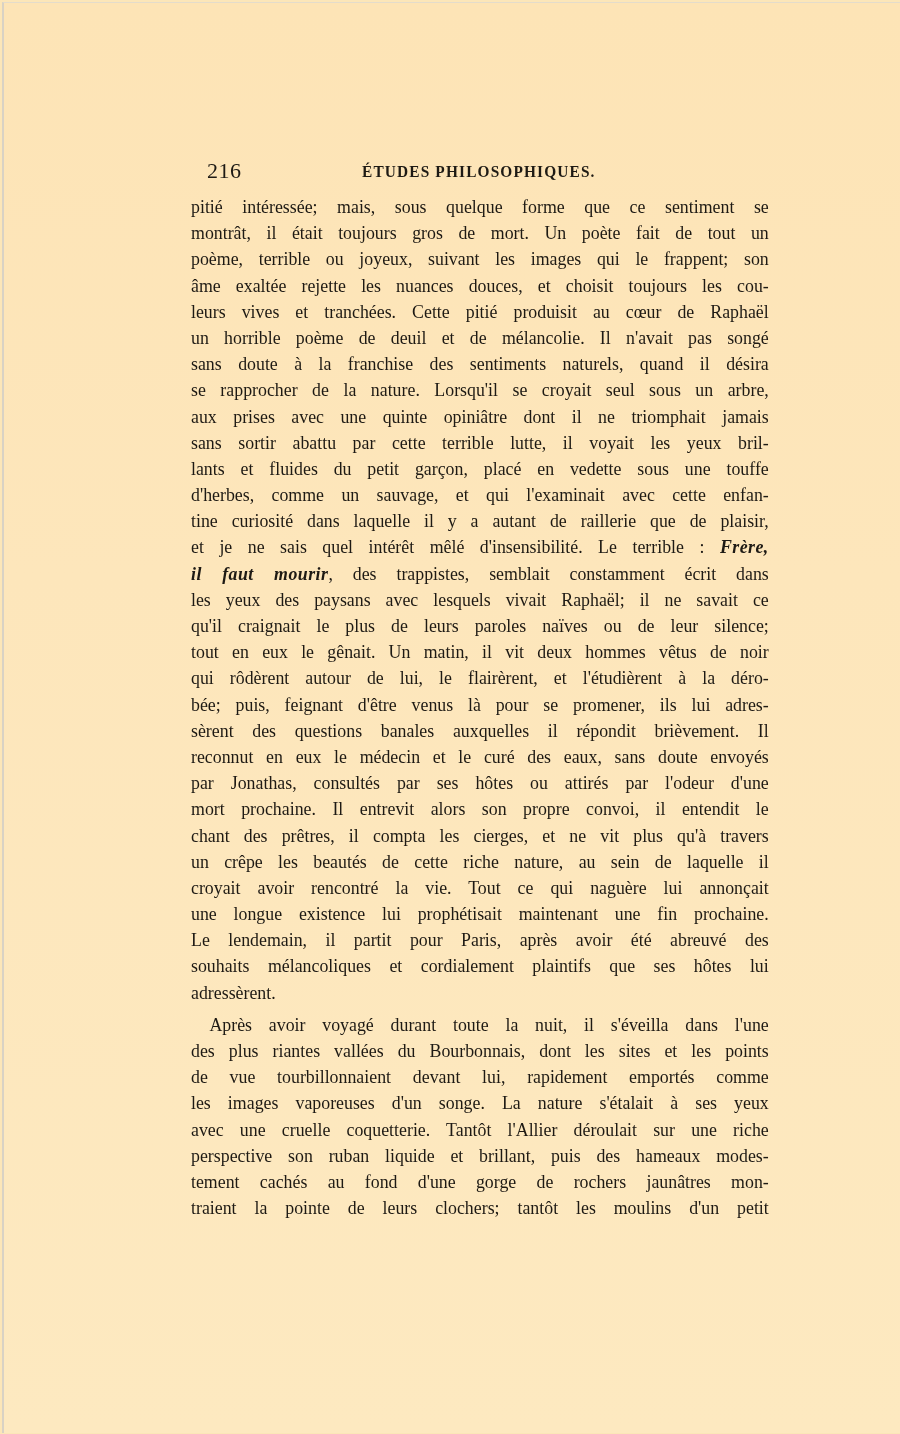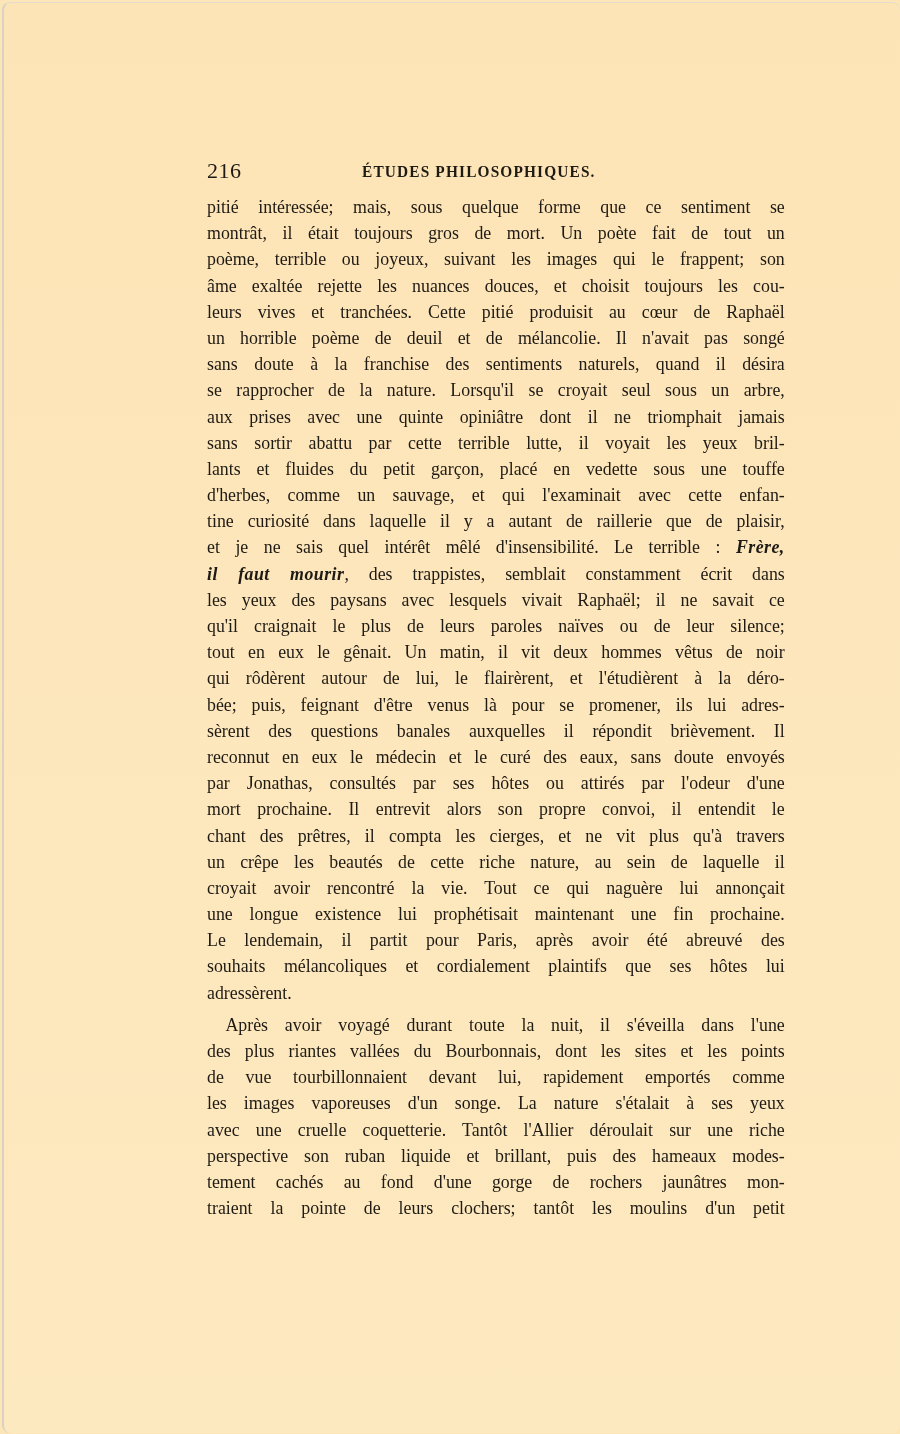--- a/index.html
+++ b/index.html
@@ -17,21 +17,20 @@
     }
     .page {
       position: absolute;
       left: 2px;
       top: 2px;
       width: 896px;
       height: 1430px;
       background: linear-gradient(180deg, #fde4b6 0%, #fde6bb 40%, #fde9c0 100%);
       border-left: 2px solid #d9d2c4;
       border-top: 1px solid #e4dccb;
-      border-radius: 8px;
     }
     .header {
       position: absolute;
       left: 203px;
       top: 155px;
       width: 578px;
       height: 28px;
     }
     .page-number {
       position: absolute;
@@ -46,21 +45,21 @@
       top: 5px;
       font-size: 16px;
       font-weight: bold;
       letter-spacing: 1.2px;
       font-variant: small-caps;
       transform: scaleX(0.96);
       transform-origin: left;
     }
     .body-text {
       position: absolute;
-      left: 203px;
+      left: 187px;
       top: 191px;
       width: 578px;
     }
     .line {
       height: 26.2px;
       font-size: 19.4px;
       line-height: 26.2px;
       white-space: nowrap;
       text-align: justify;
       text-align-last: justify;

